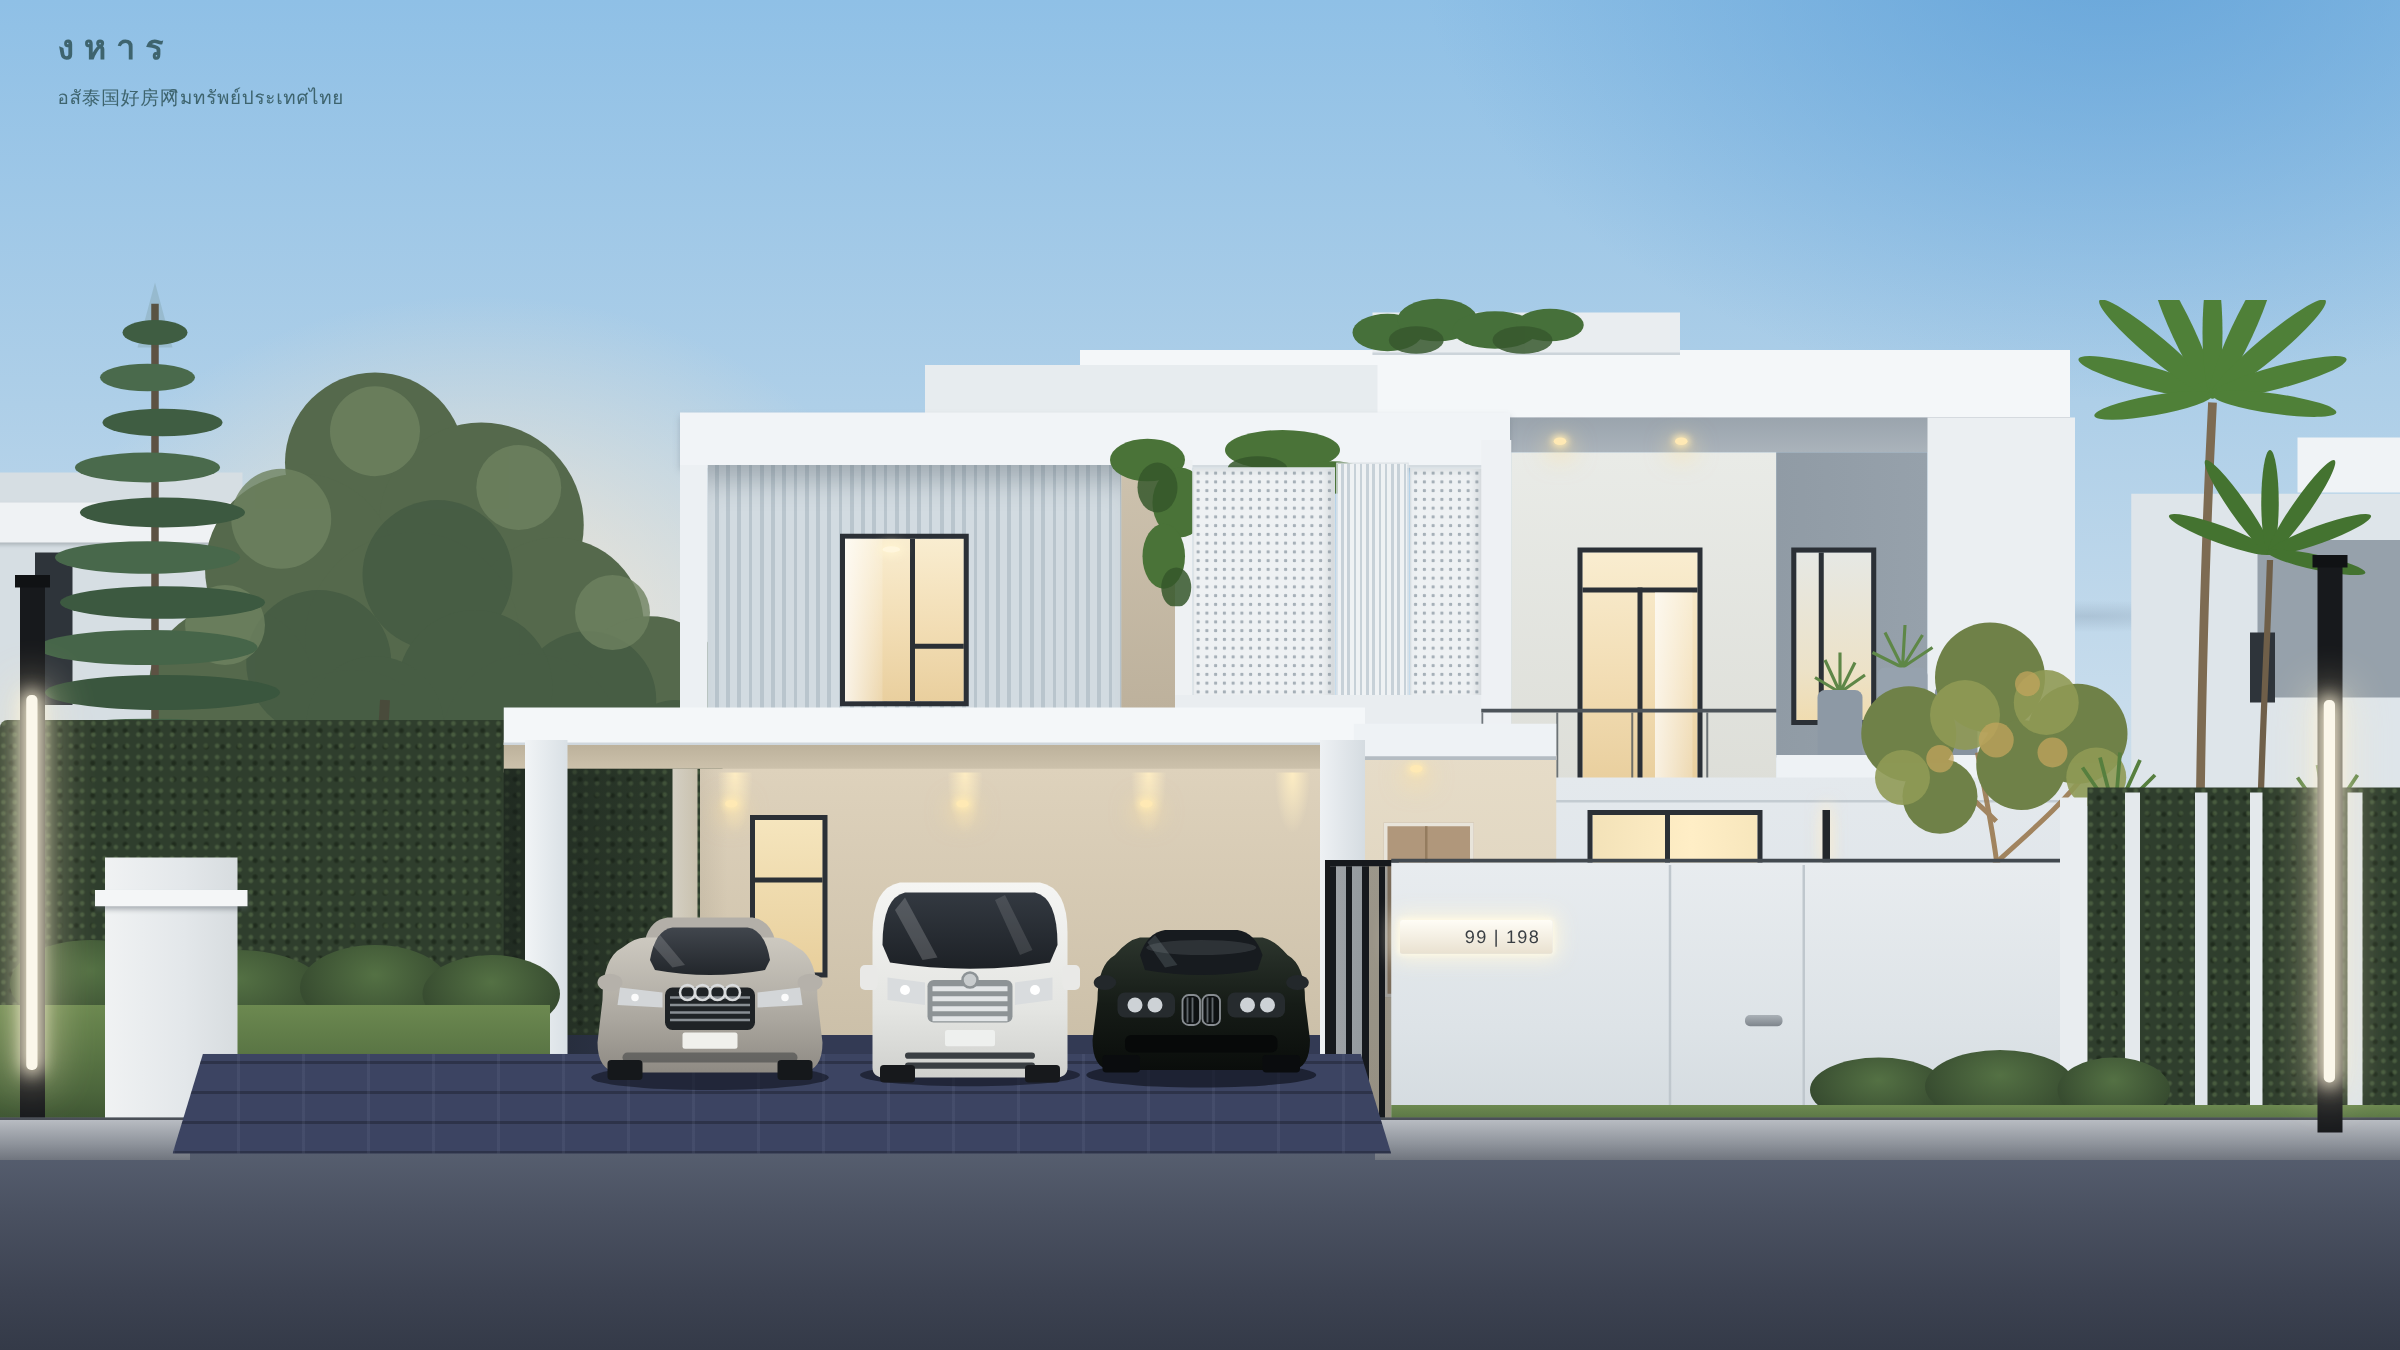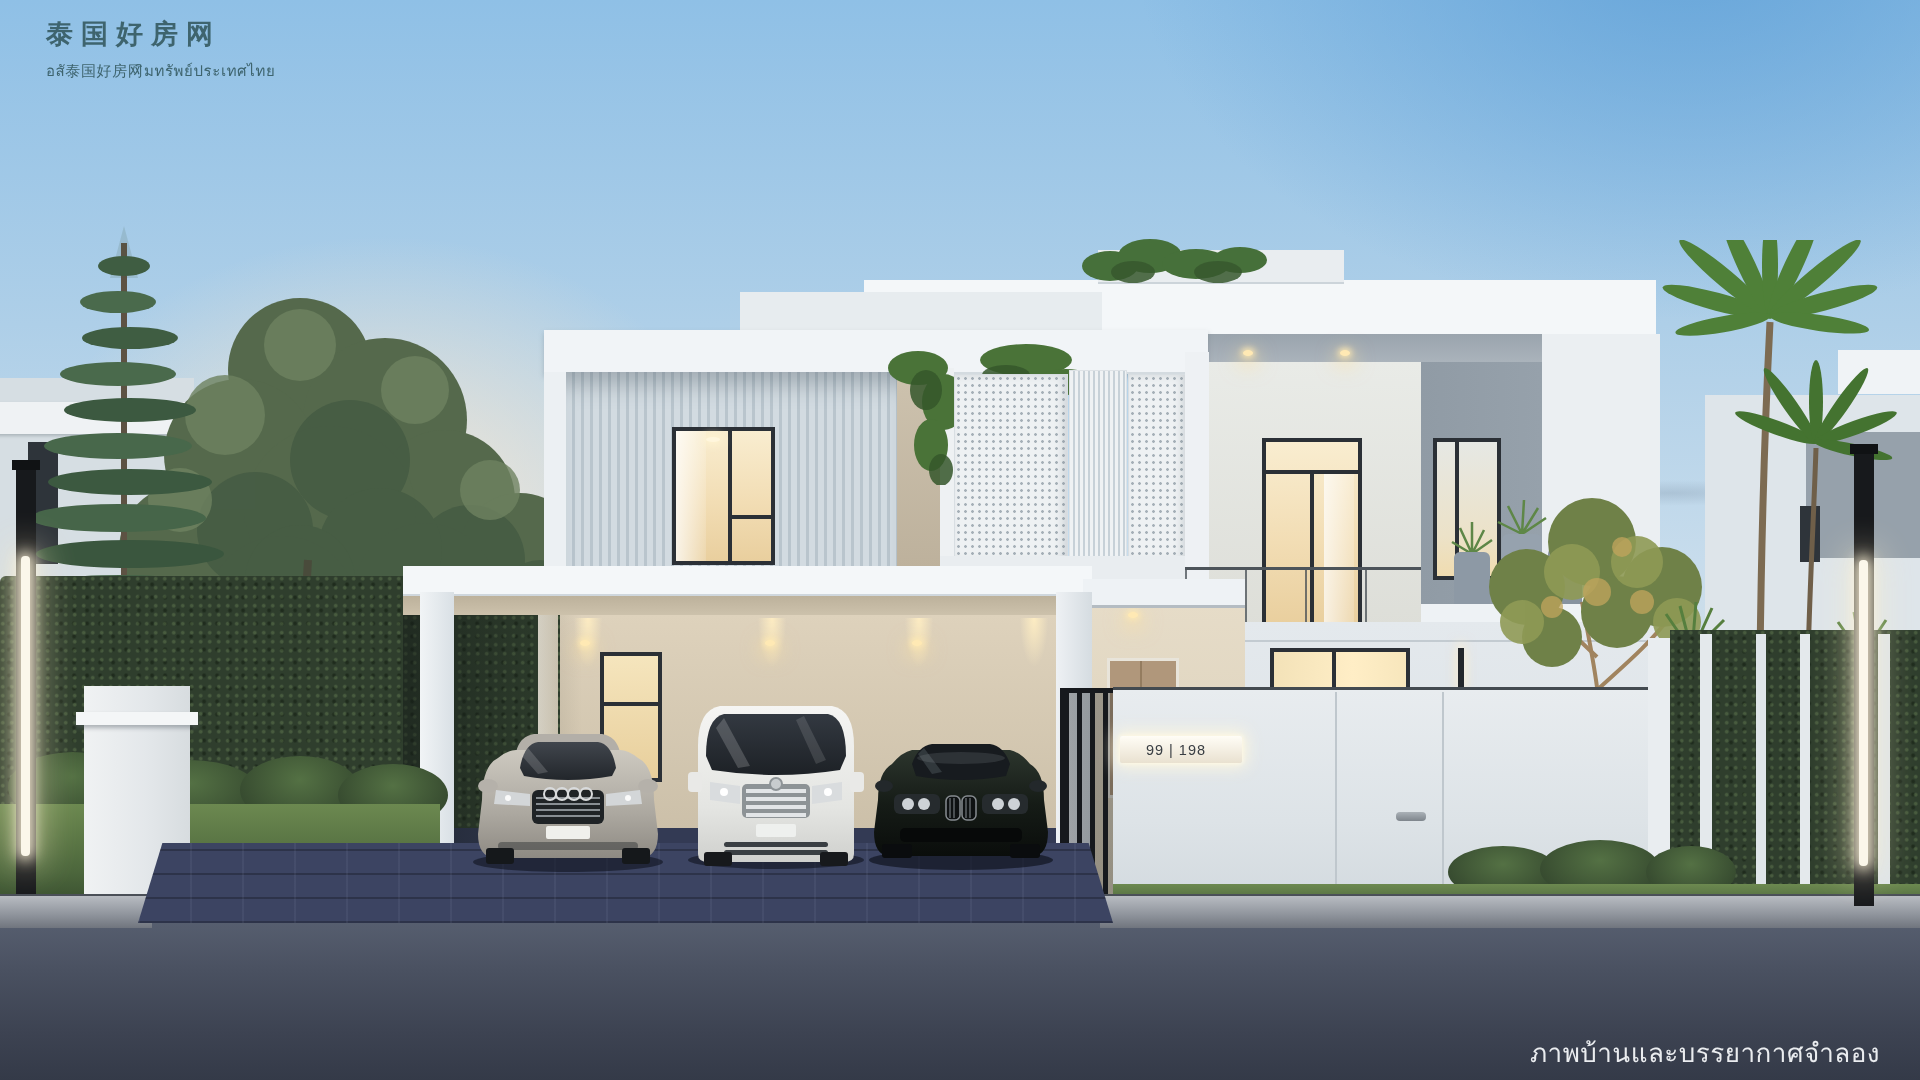--- a/index.html
+++ b/index.html
@@ -34,21 +34,21 @@
   .washer{background:radial-gradient(ellipse at 50% 0%,rgba(255,238,195,.95),rgba(255,238,195,0) 72%);}
   .lampglow{background:#fbf7ea;border-radius:4px;
         box-shadow:0 0 14px 4px rgba(255,246,220,.9),0 0 34px 12px rgba(255,240,200,.45);}
   .logo{color:var(--logo_color,#3e646e);}
   .logo .cn{font-size:27px;font-weight:600;letter-spacing:8px;}
   .logo .sub{font-size:15px;font-weight:500;letter-spacing:.6px;margin-top:7px;}
   .disclaimer{color:rgba(243,246,248,.95);font-size:26px;letter-spacing:.5px;}
   .plate{background:linear-gradient(180deg,#fffdf6,#e9e1d0);border-radius:2px;
         box-shadow:0 0 16px 5px rgba(255,248,222,.85),0 0 4px 1px rgba(255,252,240,.9);
         color:var(--plate_text,#393e43);font-size:14.5px;letter-spacing:1px;
-        display:flex;align-items:center;justify-content:center;padding-right:10px;box-sizing:border-box;}
+        display:flex;align-items:center;justify-content:flex-end;padding-right:10px;box-sizing:border-box;}
 </style>
 </head>
 <body>
 
 <div class="scene">
 
   <div class="abs" style="left:295px;top:425px;width:190px;height:180px;background:radial-gradient(circle,rgba(255,244,222,.95),rgba(255,230,195,.45) 45%,rgba(255,230,195,0) 70%);"></div>
   <div class="abs" style="left:1540px;top:480px;width:260px;height:26px;background:radial-gradient(ellipse,rgba(120,140,160,.28),transparent 70%);"></div>
 
   <div class="abs" style="left:-12px;top:378px;width:206px;height:330px;background:#d6dee3;"></div>
@@ -463,18 +463,17 @@
     <rect x="34" y="106" width="122" height="14" rx="5" fill="#070909"></rect>
     <rect x="16" y="122" width="30" height="14" rx="3" fill="#0a0c0e"></rect>
       <rect x="144" y="122" width="30" height="14" rx="3" fill="#0a0c0e"></rect>
   </svg>
 
   <div class="abs" style="left:1854px;top:452px;width:20px;height:454px;background:#17191c;"></div>
   <div class="abs" style="left:1850px;top:444px;width:28px;height:10px;background:#101214;"></div>
   <div class="abs lampglow" style="left:1859px;top:560px;width:9px;height:306px;"></div>
 
   <div class="abs logo" style="left:46px;top:16px;">
-    <div class="cn">泰国好房网</div>
+    <div class="cn">งหาร</div>
     <div class="sub">อสั泰国好房网ิมทรัพย์ประเทศไทย</div>
   </div>
-  <div class="abs disclaimer" style="right:40px;top:1032px;">ภาพบ้านและบรรยากาศจำลอง</div>
 
 </div>
 
 </body></html>

